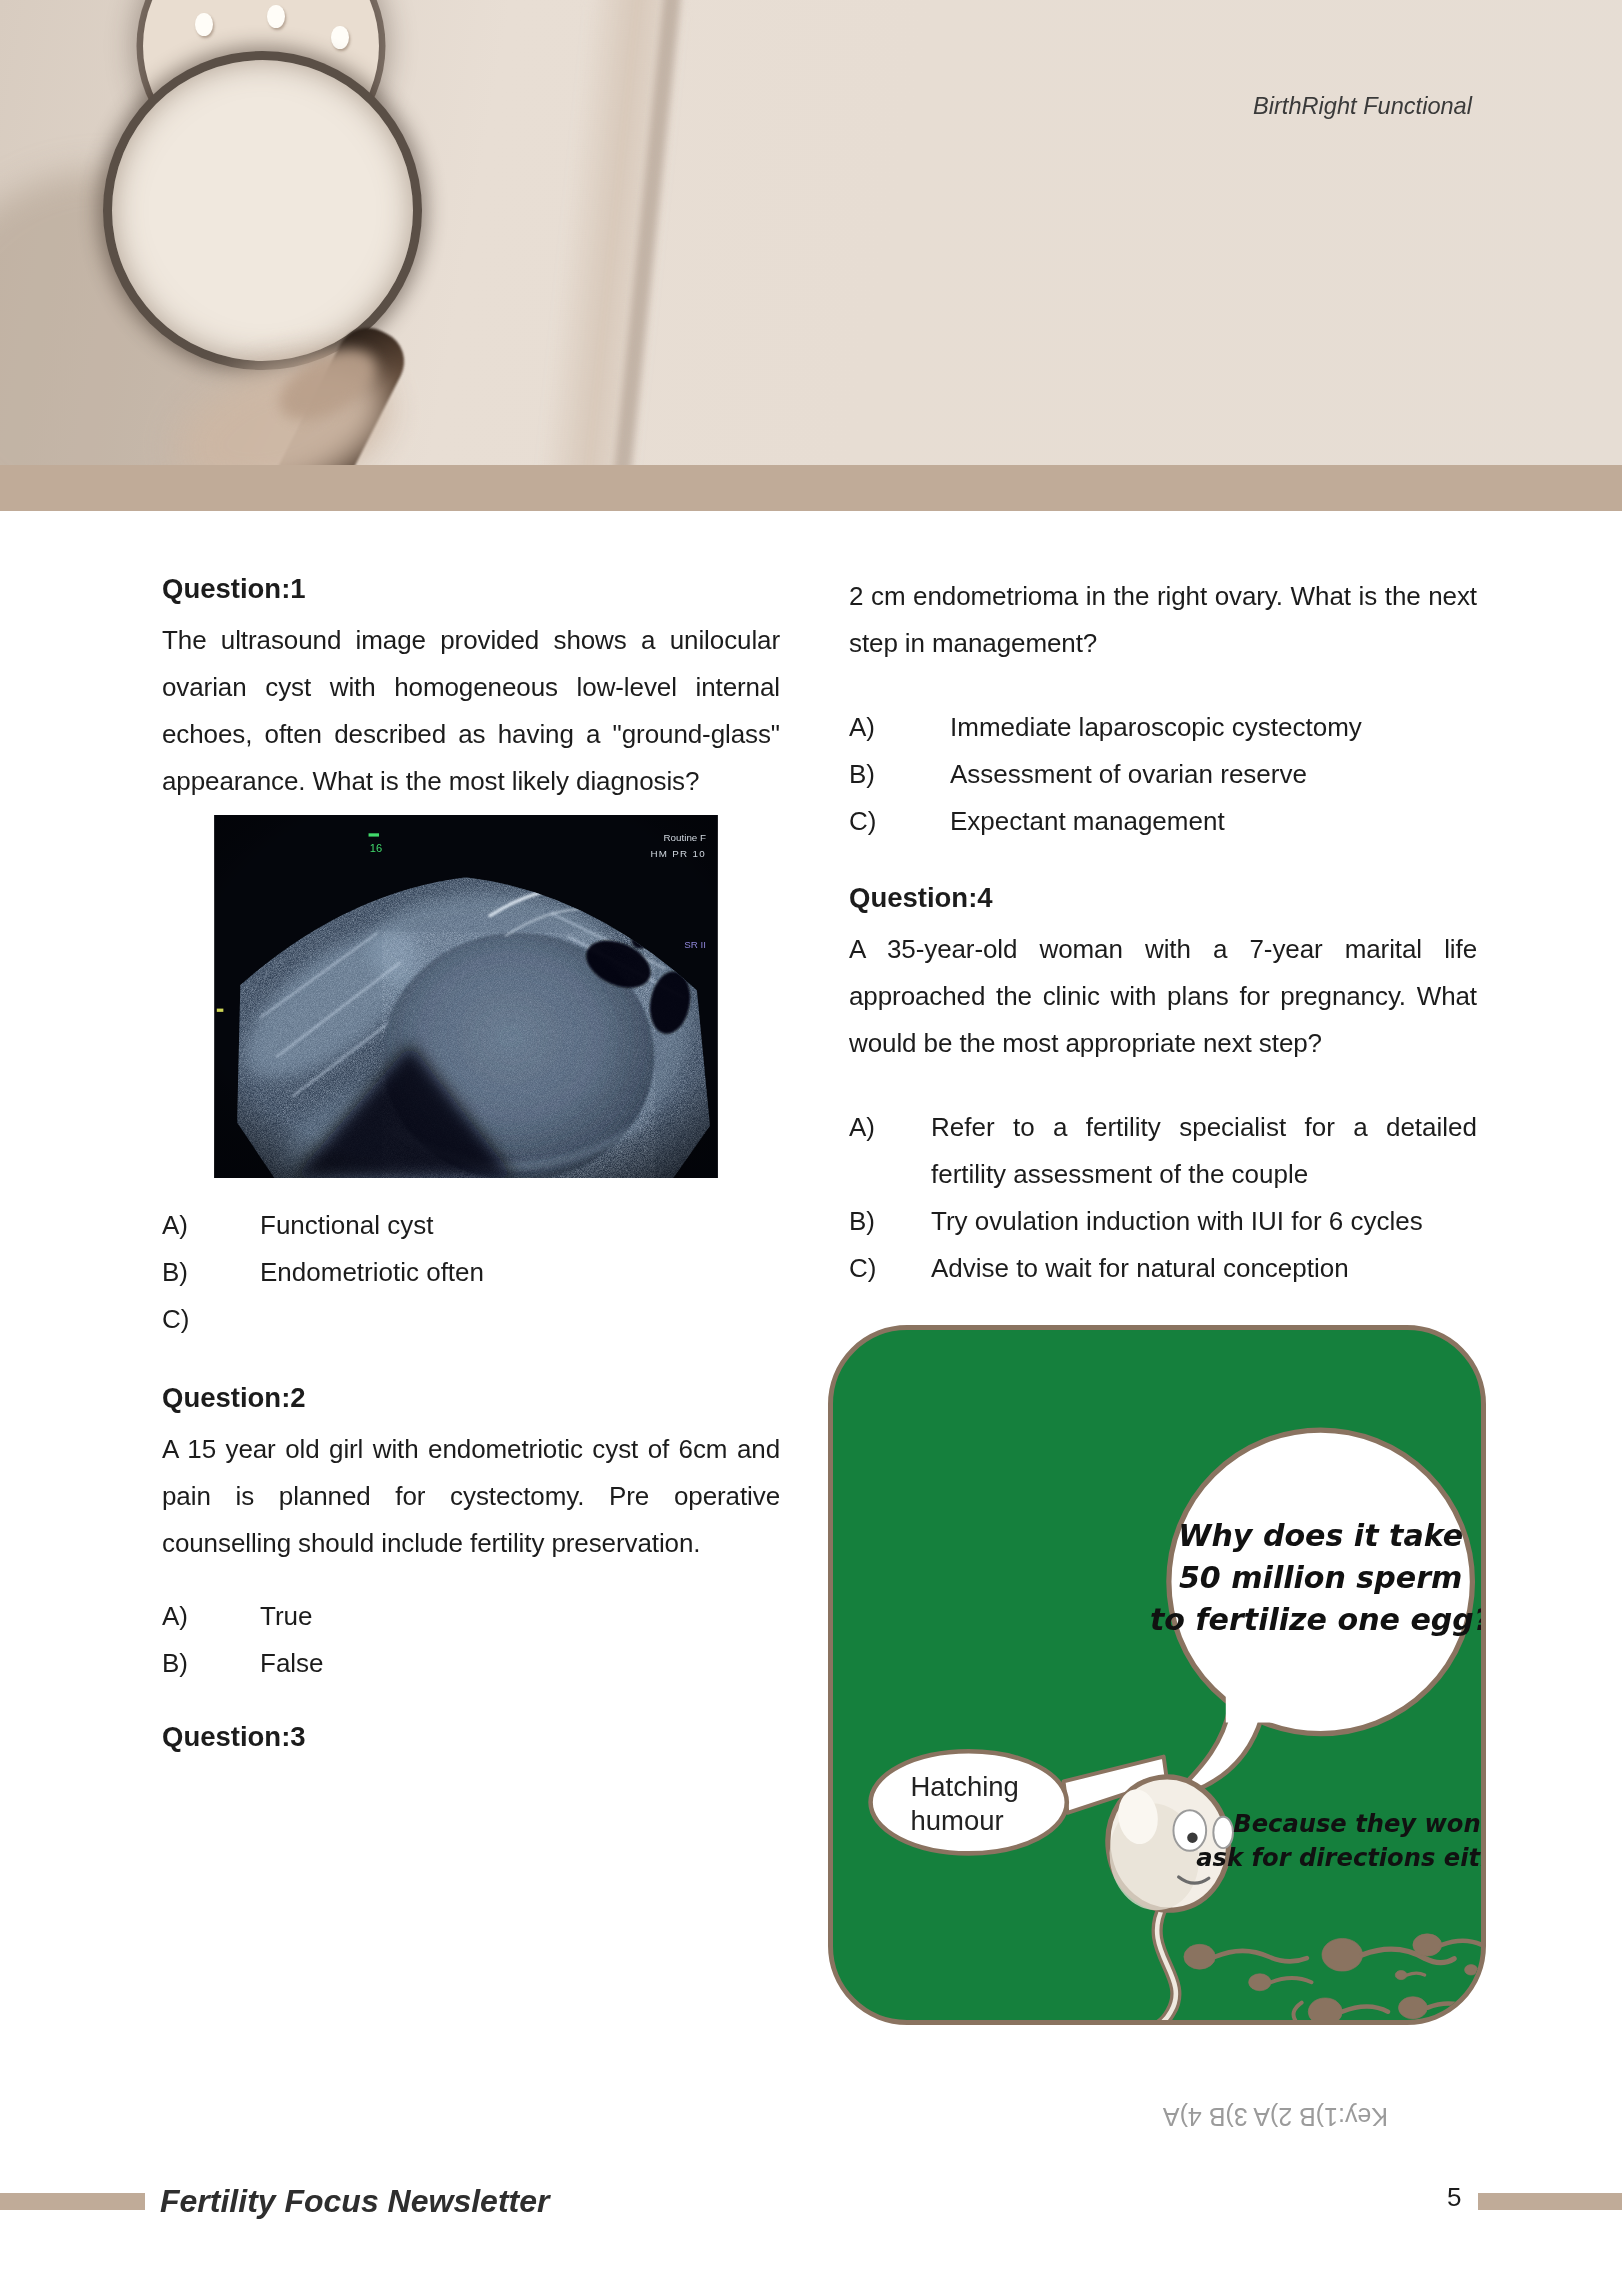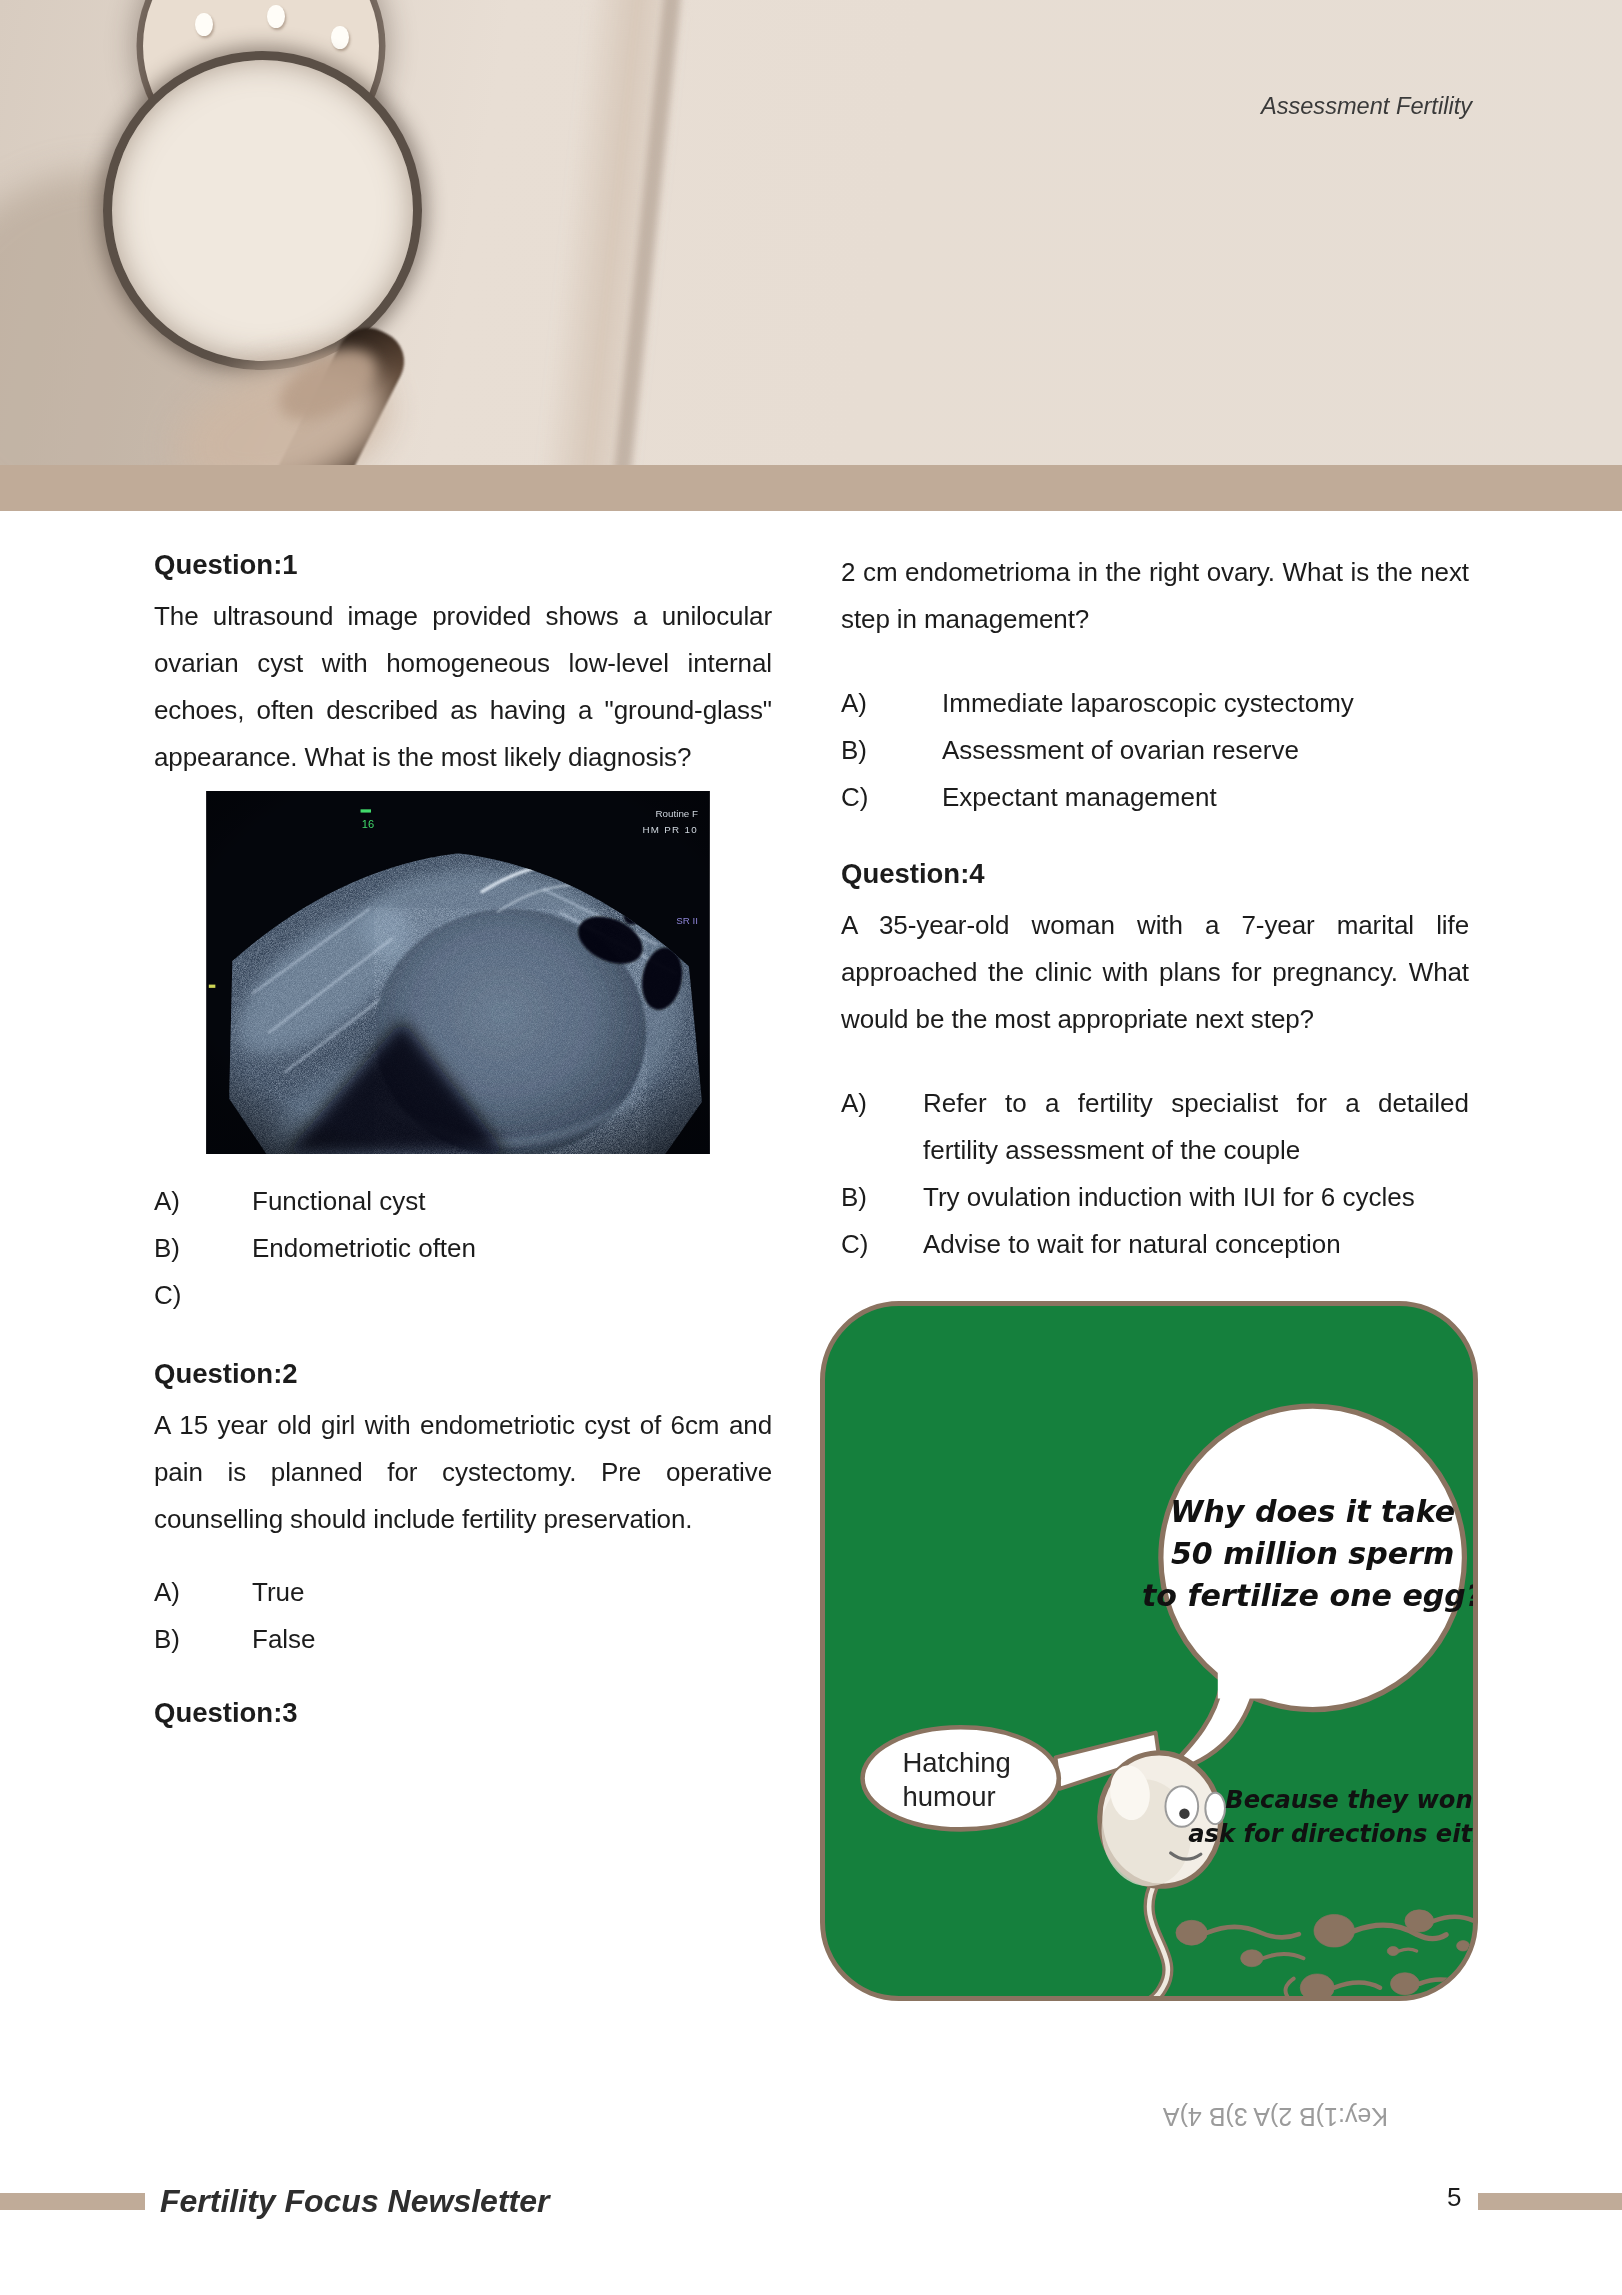--- a/index.html
+++ b/index.html
@@ -31,21 +31,21 @@
   .hand{left:175px;top:366px;width:216px;height:124px;background:#cdb7a4;transform:rotate(-18deg);opacity:.95;}
   .finger{left:275px;top:357px;width:105px;height:56px;background:#b99f8a;transform:rotate(-28deg);
           filter:blur(6.5px)!important;opacity:.9;}
   .shade{left:-79px;top:170px;width:366px;height:366px;background:rgba(150,128,110,.35);}
   .brand{position:absolute;right:151px;top:93px;font-size:23.6px;font-style:italic;color:#3a3a3a;}
 
   
   .band{position:absolute;left:0;top:465px;width:1623px;height:46px;background:#c0ab98;}
 
   
-  .col{position:absolute;top:549px;}
+  .col{position:absolute;top:573px;margin-left:8px;}
   .col-left{left:154px;width:618px;}
   .col-right{left:841px;width:628px;}
   .qtitle{font-size:27.5px;font-weight:700;margin:0 0 11.8px 0;}
   .qbody{font-size:26px;line-height:47px;margin:0;text-align:justify;text-align-last:left;
          letter-spacing:-0.1px;}
   .sp16{height:10.5px;} .sp36{height:23.6px;} .sp40{height:26px;}
   .sp52{height:34px;} .sp56{height:37px;} .sp60{height:39px;}
   .opt{display:flex;font-size:26px;line-height:47px;}
   .opt .lab{flex:none;width:98px;}
   .col-right .optA .lab{width:101px;}
@@ -89,21 +89,21 @@
     <div class="egg" style="left:110px;top:183px;"></div>
     <div class="egg" style="left:162px;top:196px;"></div>
     <div class="egg" style="left:69px;top:208px;"></div>
   </div>
 
   <div class="lens"></div>
   <div class="handle"></div>
   <div class="h-blob hand"></div>
   <div class="h-blob finger"></div>
 
-  <div class="brand">Assessment Fertility</div>
+  <div class="brand">BirthRight Functional</div>
 </div>
 
 <div class="band"></div>
 
 <div class="col col-left">
 
   <p class="qtitle">Question:1</p>
   <p class="qbody">The ultrasound image provided shows a unilocular ovarian cyst with homogeneous low-level internal echoes, often described as having a "ground-glass" appearance. What is the most likely diagnosis?</p>
   <div class="sp16"></div>
 

